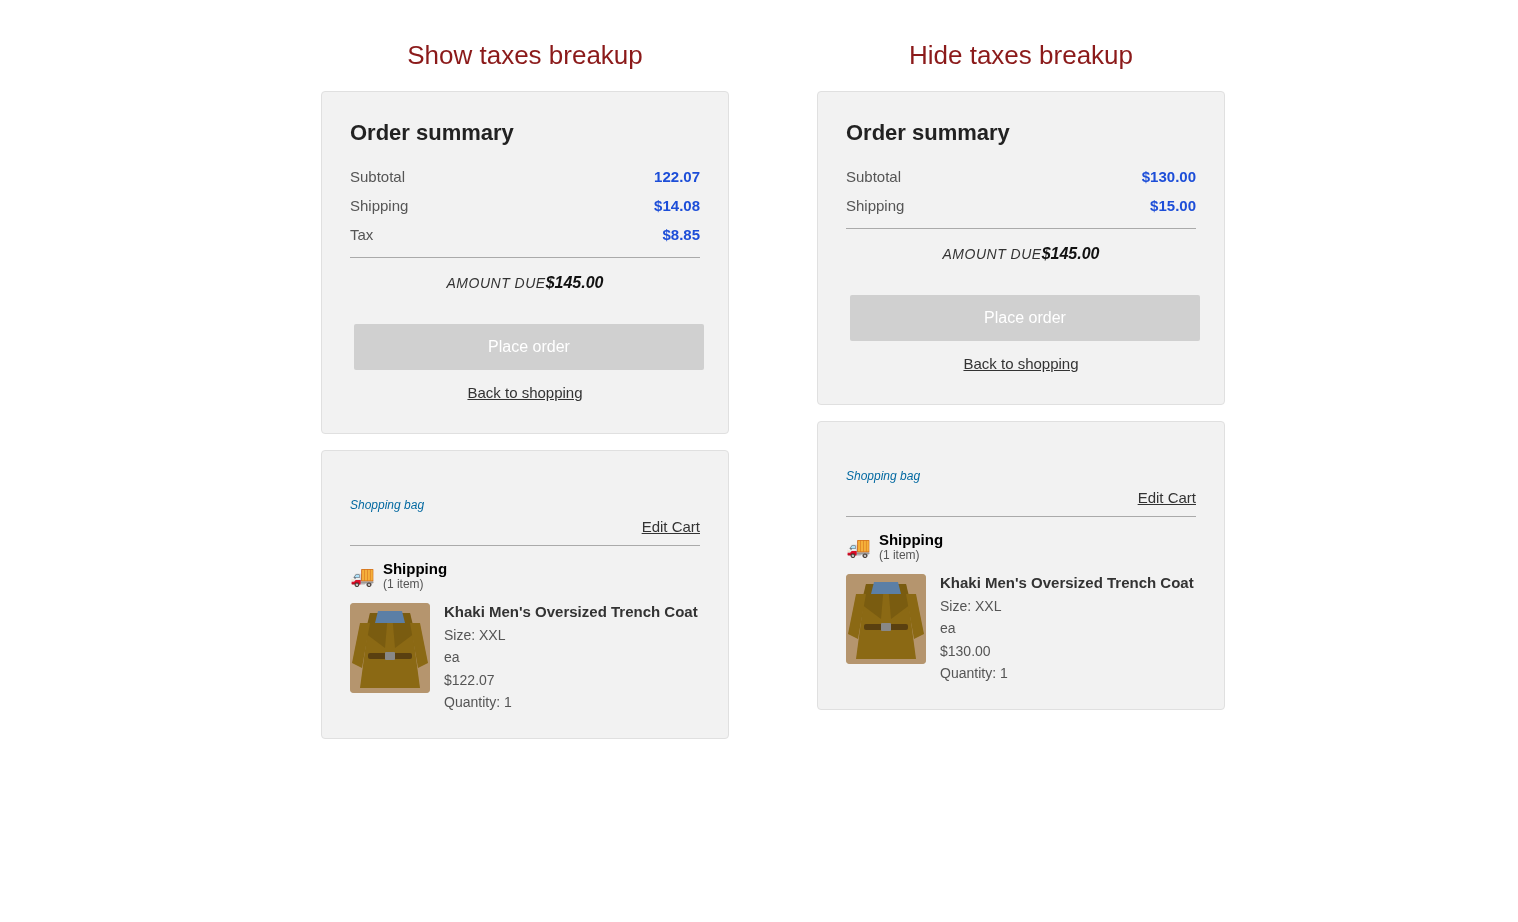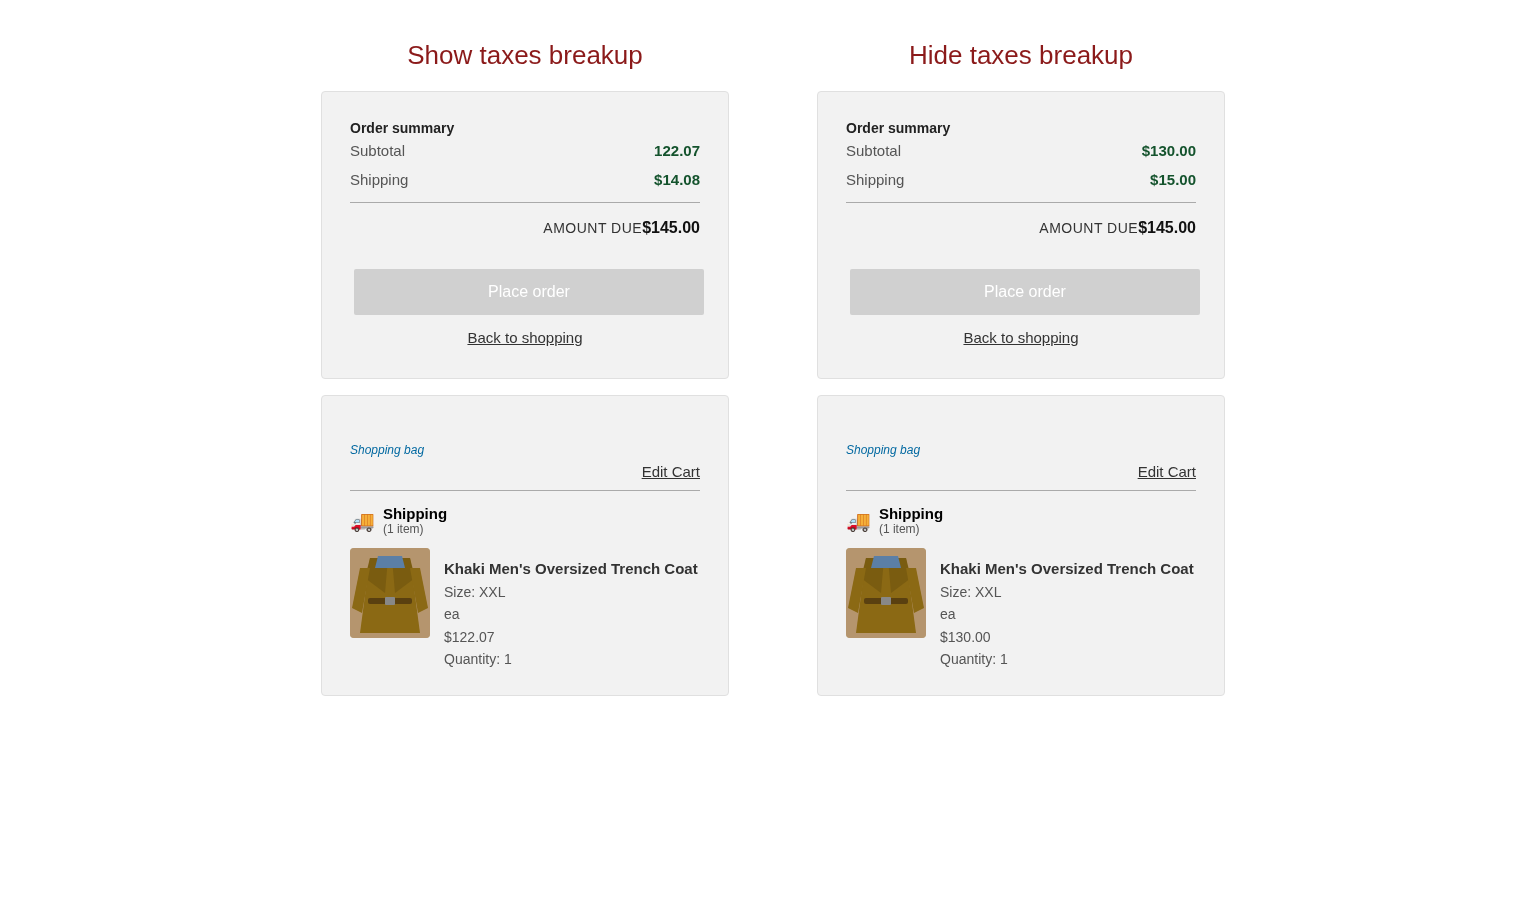--- a/index.html
+++ b/index.html
@@ -30,61 +30,62 @@
 
     .panel {
       background: #f2f2f2;
       border: 1px solid #e0e0e0;
       border-radius: 4px;
       padding: 28px 28px;
       width: 100%;
     }
 
     .order-summary-title {
-      font-size: 14px;
-      font-weight: bold;
-      margin-bottom: 0;
+      font-size: 22px;
+      font-weight: bold;
+      margin-bottom: 16px;
       color: #222;
     }
 
     .summary-row {
       display: flex;
       justify-content: space-between;
       align-items: center;
       padding: 6px 0;
       font-size: 15px;
       color: #333;
     }
 
     .summary-row .label {
       color: #555;
     }
 
     .summary-row .value {
       font-weight: bold;
-      color: #14532d;
+      color: #1d4ed8;
       margin-left: 32px;
     }
 
     .summary-row.subtotal .value {
       font-weight: bold;
     }
 
     .divider {
       border: none;
       border-top: 1px solid #aaa;
       margin: 8px 0;
     }
 
     .amount-due-row {
       display: flex;
-      justify-content: flex-end;
+      justify-content: center;
       align-items: center;
       padding: 8px 0;
       font-size: 15px;
+      font-style: italic;
     }
 
     .amount-due-row .label {
       font-size: 14px;
       letter-spacing: 0.5px;
       color: #333;
       text-transform: uppercase;
     }
 
     .amount-due-row .value {
@@ -198,21 +199,20 @@
 
     .product-details {
       font-size: 14px;
       color: #333;
     }
 
     .product-name {
       font-weight: bold;
       font-size: 15px;
       margin-bottom: 4px;
-      margin-top: 12px;
     }
 
     .product-info {
       color: #555;
       line-height: 1.6;
     }
   </style>
 </head>
 <body>
 
@@ -222,20 +222,24 @@
   <div class="panel">
     <div class="order-summary-title">Order summary</div>
 
     <div class="summary-row subtotal">
       <span class="label">Subtotal</span>
       <span class="value">122.07</span>
     </div>
     <div class="summary-row">
       <span class="label">Shipping</span>
       <span class="value">$14.08</span>
+    </div>
+    <div class="summary-row">
+      <span class="label">Tax</span>
+      <span class="value">$8.85</span>
     </div>
 
     <hr class="divider">
 
     <div class="amount-due-row">
       <span class="label">AMOUNT DUE</span>
       <span class="value">$145.00</span>
     </div>
 
     <button class="place-order-btn">Place order</button>

